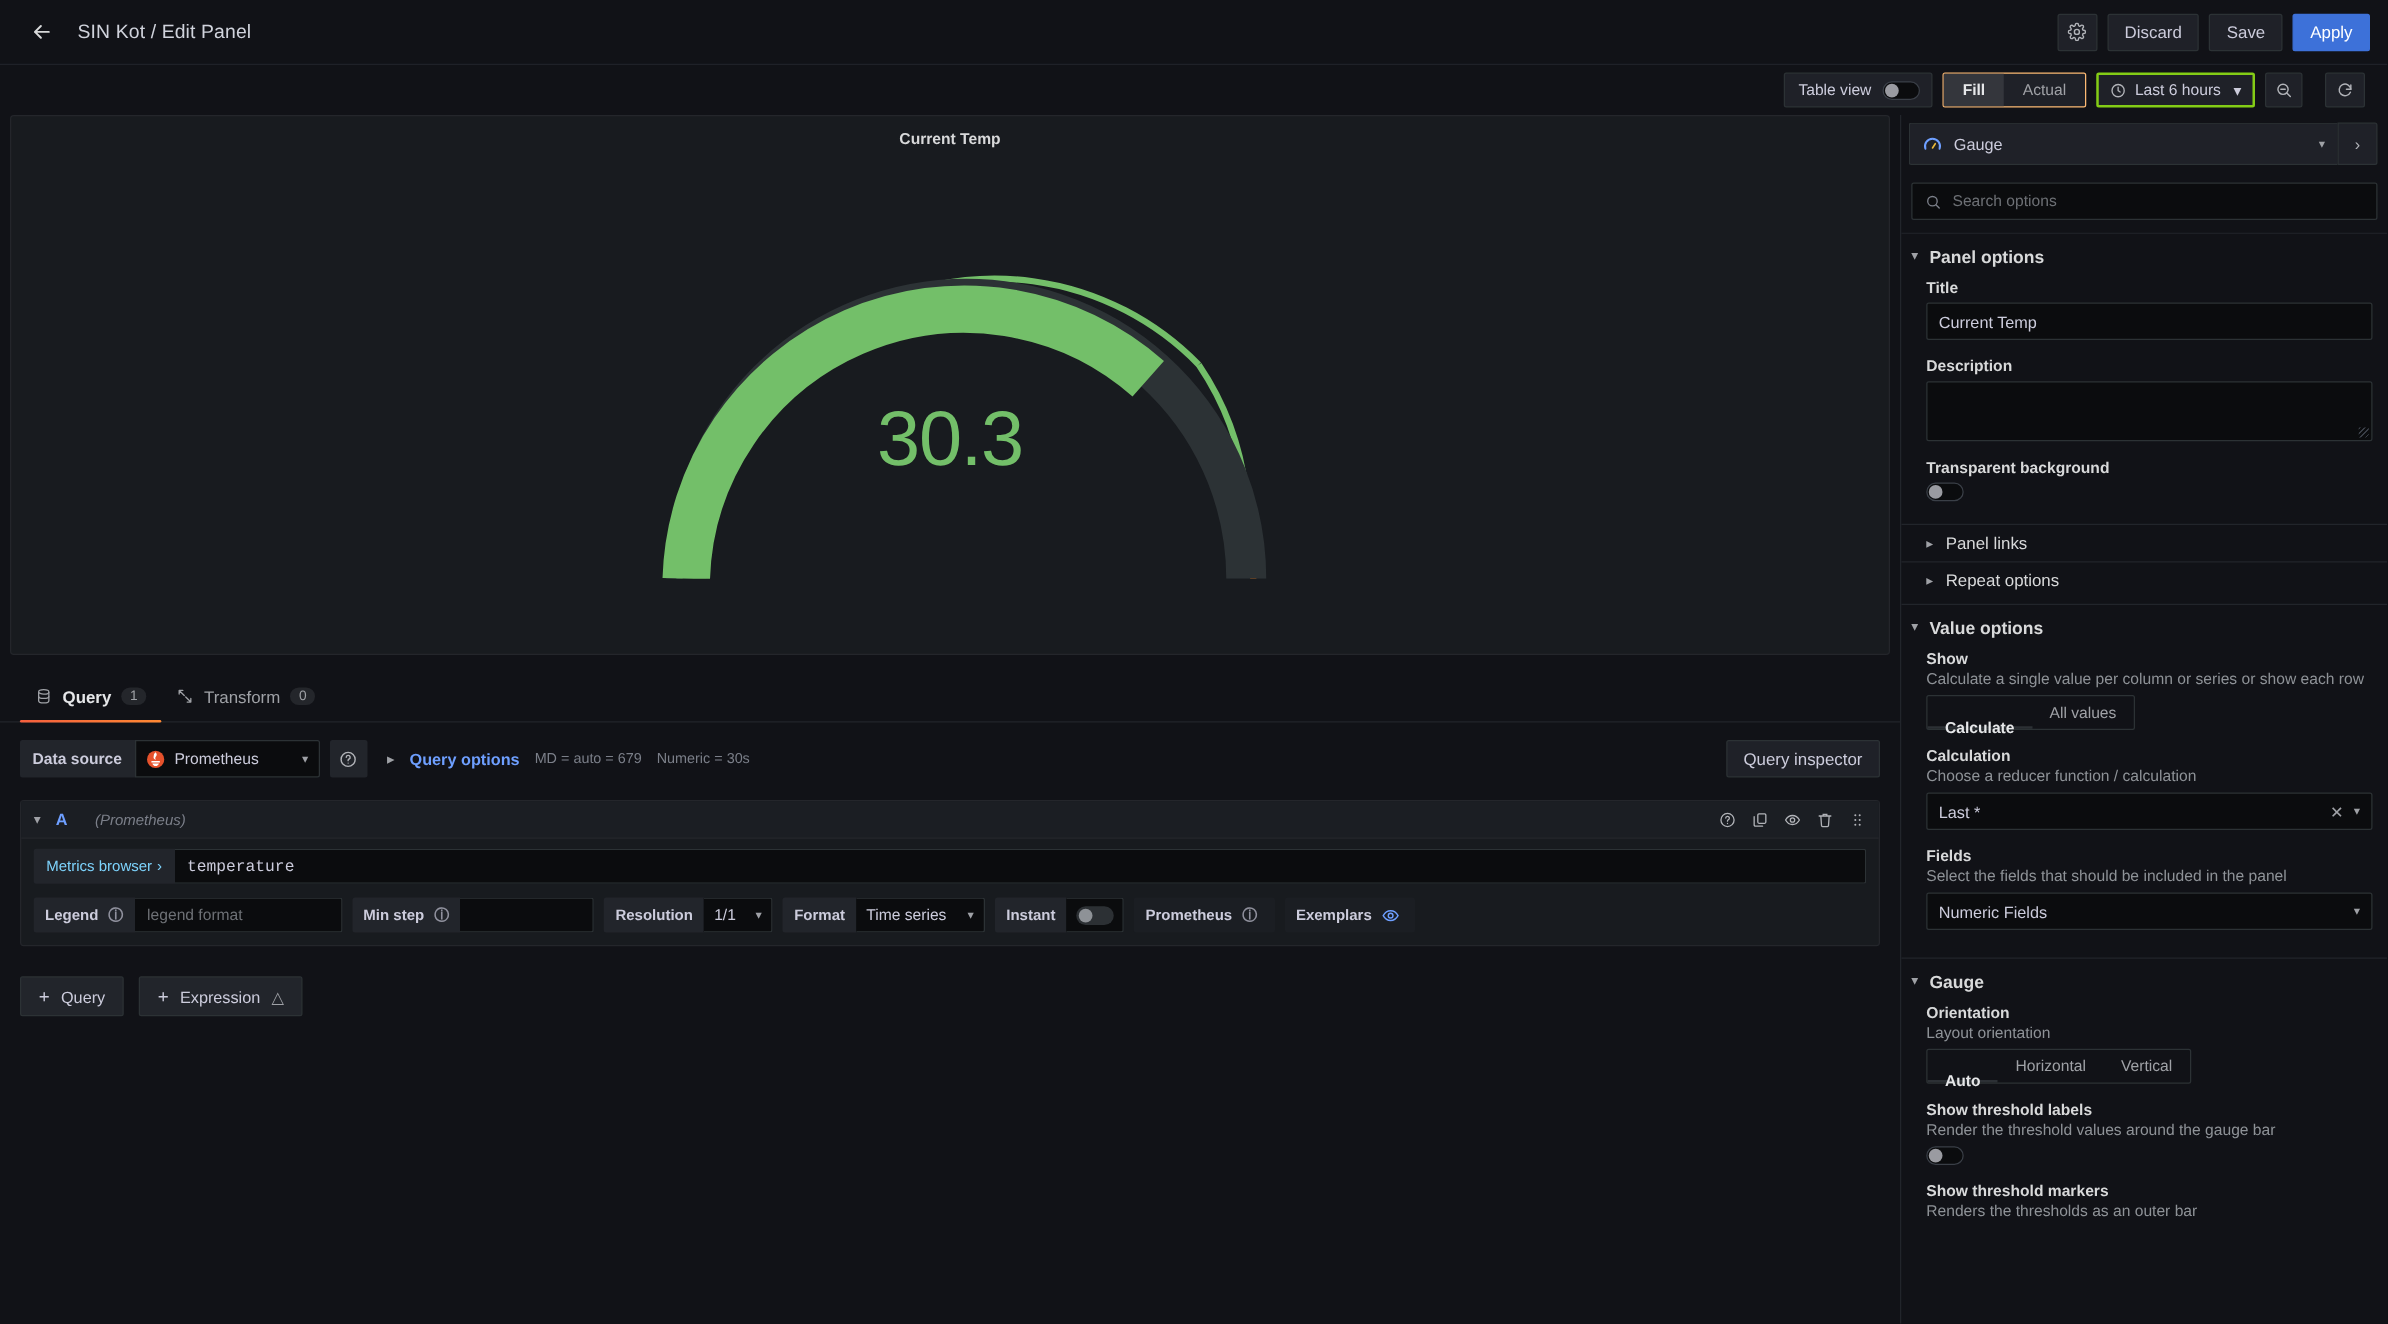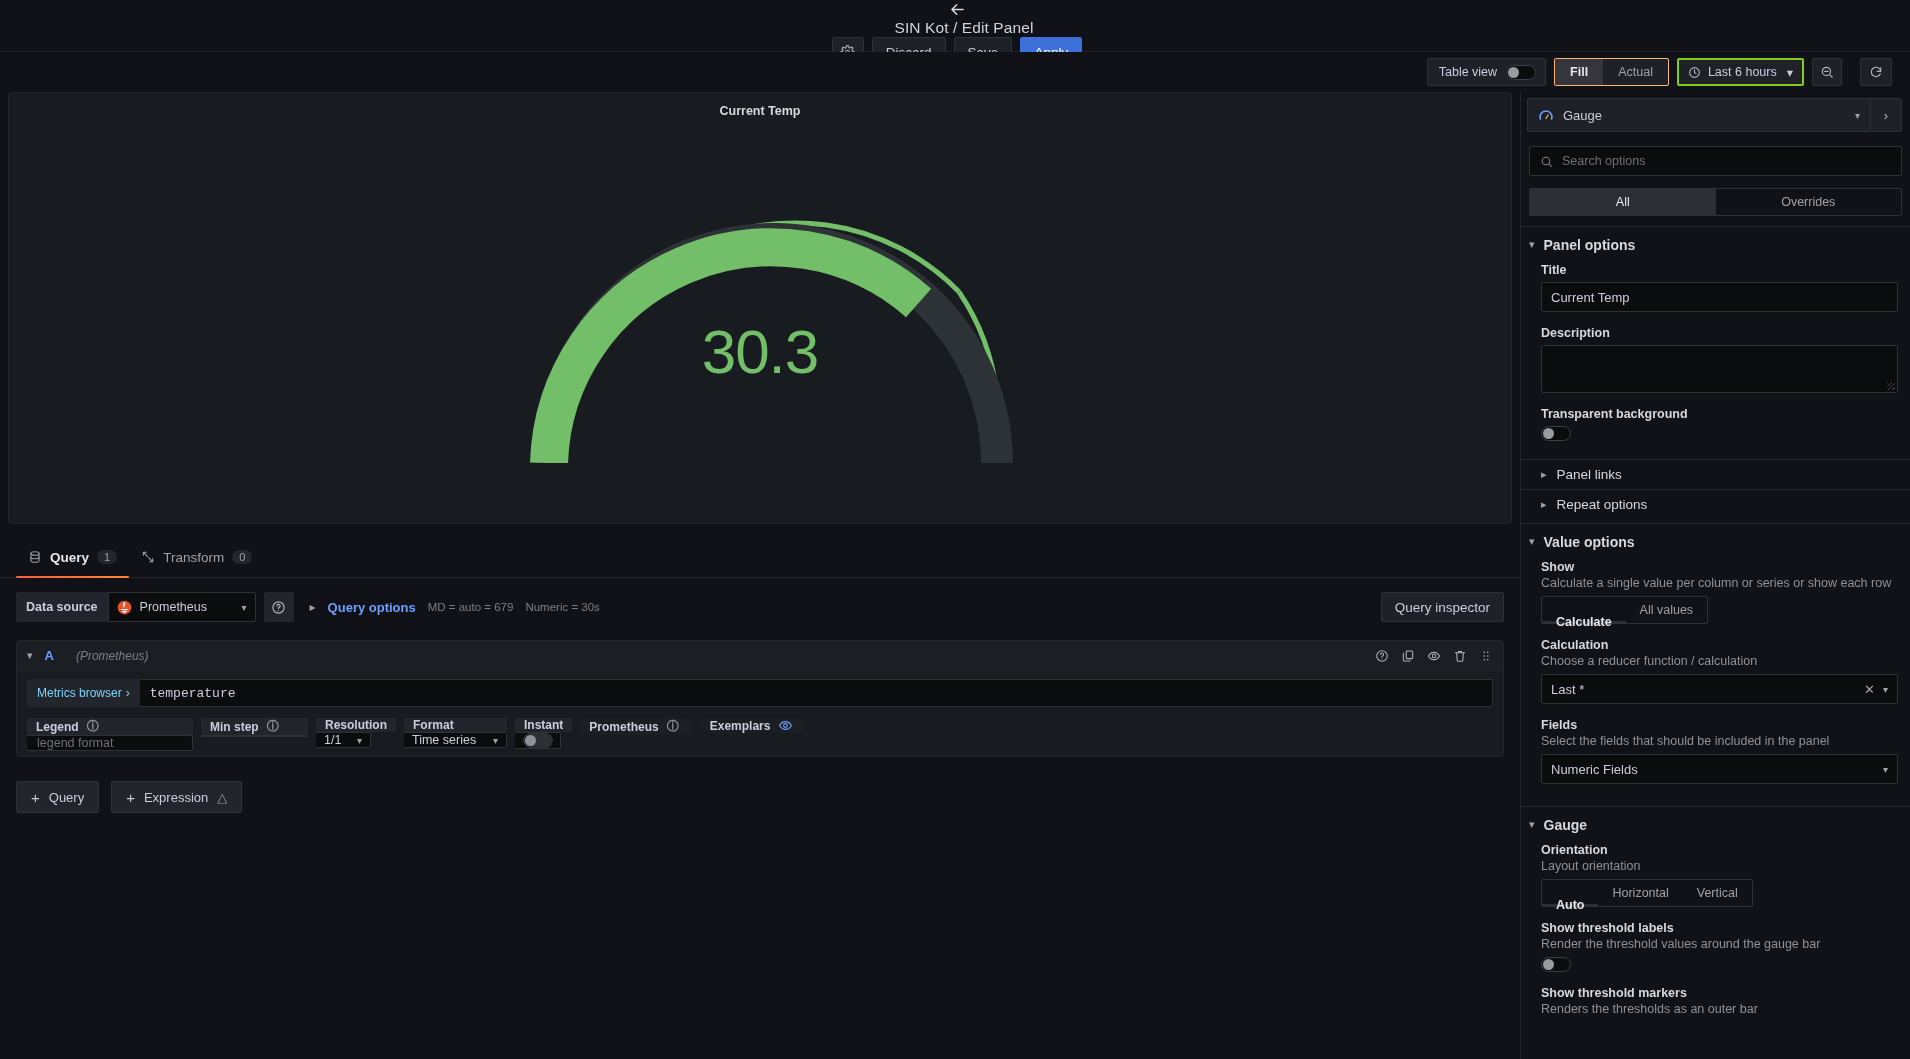--- a/index.html
+++ b/index.html
@@ -12,21 +12,20 @@
   }
   .app { position: relative; width: 1910px; height: 1059px; display: flex; flex-direction: column; }
 
   
   .topbar {
     height: 52px; min-height: 52px;
     display: flex; align-items: center;
     padding: 0 14px 0 18px;
     background: #111217;
     border-bottom: 1px solid #1f2128;
-    flex-direction: column;
   }
   .back-btn {
     width: 30px; height: 30px; display: flex; align-items: center; justify-content: center;
     cursor: pointer; border-radius: 2px;
   }
   .back-btn svg { width: 19px; height: 19px; stroke: #d8d9da; }
   .crumb { margin-left: 14px; font-size: 15.5px; color: #d0d3dc; letter-spacing: .1px; }
   .topbar-spacer { flex: 1; }
   .tb-actions { display: flex; align-items: center; gap: 8px; }
   .icon-btn {
@@ -125,21 +124,21 @@
   .qhead .dsname { color: #7b7f89; font-size: 12px; font-style: italic; margin-left: 22px; }
   .qhead .icons { margin-left: auto; display: flex; gap: 12px; align-items: center; }
   .qhead .icons svg { width: 14px; height: 14px; stroke: #b1b3b8; fill: none; cursor: pointer; }
 
   .qbody { padding: 8px 10px 10px 10px; }
   .exprow { display: flex; align-items: stretch; }
   .mbrowser { background: #22252b; border-radius: 2px 0 0 2px; padding: 0 10px; height: 28px; display: flex; align-items: center; font-size: 12px; color: #7dd3fc; cursor: pointer; gap: 4px; }
   .expr-input { flex: 1; background: #0b0c0e; border: 1px solid #2c3235; border-left: none; border-radius: 0 2px 2px 0; height: 28px; display: flex; align-items: center; padding: 0 10px; font-family: "Liberation Mono", monospace; font-size: 13px; color: #ccccdc; }
 
   .optrow { display: flex; align-items: center; margin-top: 11px; gap: 8px; flex-wrap: nowrap; }
-  .field { display: flex; align-items: stretch; height: 28px; flex-direction: column; }
+  .field { display: flex; align-items: stretch; height: 28px; }
   .field .fl { background: #22252b; border-radius: 2px 0 0 2px; padding: 0 9px; display: flex; align-items: center; gap: 8px; font-size: 12px; font-weight: 600; color: #ccccdc; white-space: nowrap; }
   .field .fl .i { opacity: .65; }
   .field .fi { background: #0b0c0e; border: 1px solid #2c3235; border-left: none; border-radius: 0 2px 2px 0; min-width: 80px; display: flex; align-items: center; padding: 0 10px; font-size: 12.5px; color: #6d7075; }
   .field .fsel { background: #0b0c0e; border: 1px solid #2c3235; border-left: none; border-radius: 0 2px 2px 0; display: flex; align-items: center; justify-content: space-between; padding: 0 8px; font-size: 12.5px; color: #ccccdc; gap: 10px; cursor: pointer; }
   .tog-box { background: #0b0c0e; border: 1px solid #2c3235; border-radius: 0 2px 2px 0; border-left: none; width: 46px; display: flex; align-items: center; justify-content: center; }
   .tog2 { width: 30px; height: 15px; border-radius: 8px; background: #2c3034; position: relative; cursor: pointer; }
   .tog2 .knob { position: absolute; top: 2px; left: 2px; width: 11px; height: 11px; border-radius: 50%; background: #8e9297; }
   .eye-blue svg { stroke: #6e9fff; }
 
   .addrow { display: flex; gap: 12px; padding: 24px 16px 0 16px; }
@@ -471,24 +470,20 @@
       </div>
 
       <div class="searchbox">
         <svg viewBox="0 0 24 24" stroke-width="2">
           <circle cx="11" cy="11" r="7"></circle>
             <path d="M16.5 16.5L21 21" stroke-linecap="round"></path>
         </svg>
         <input type="text" placeholder="Search options" style="">
       </div>
 
-      <div class="ab-tabs">
-        <div class="on">All</div>
-        <div>Overrides</div>
-      </div>
 
       <div class="opt-scroll">
 
         <div class="opt-section">
           <div class="sec-head">
             <span class="c">▾</span>
             <span class="t">Panel options</span>
           </div>
           <div class="opt-body">
             <div class="opt-field">

